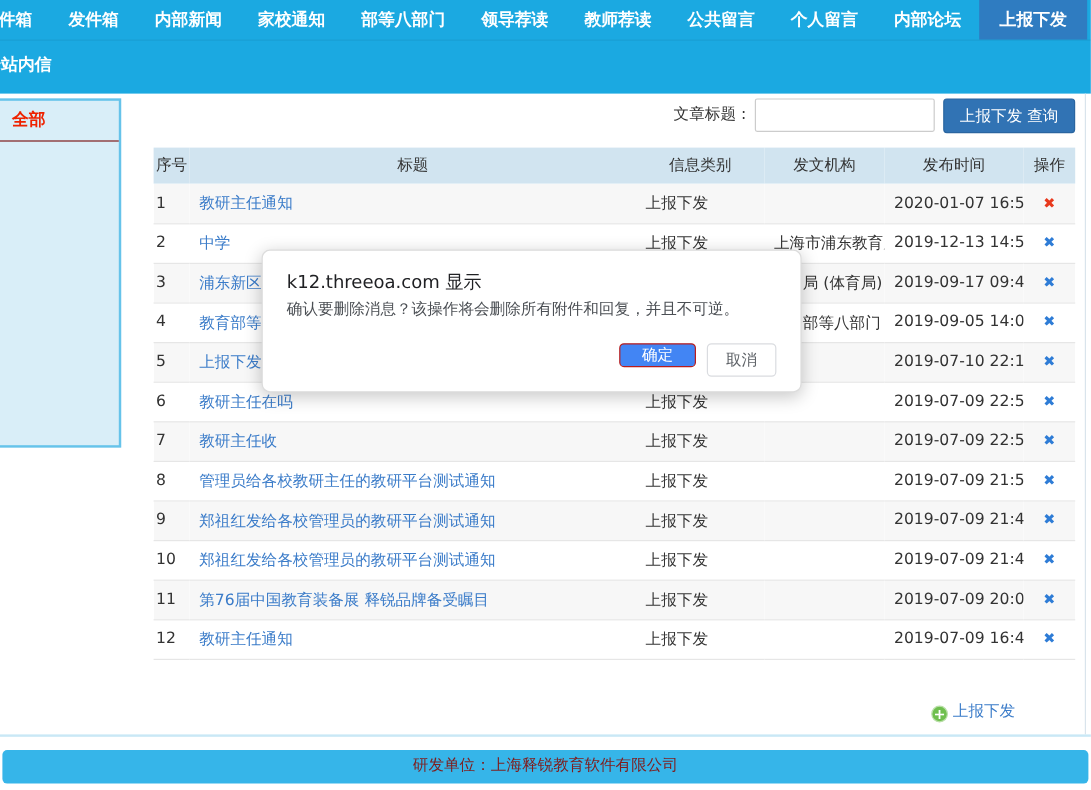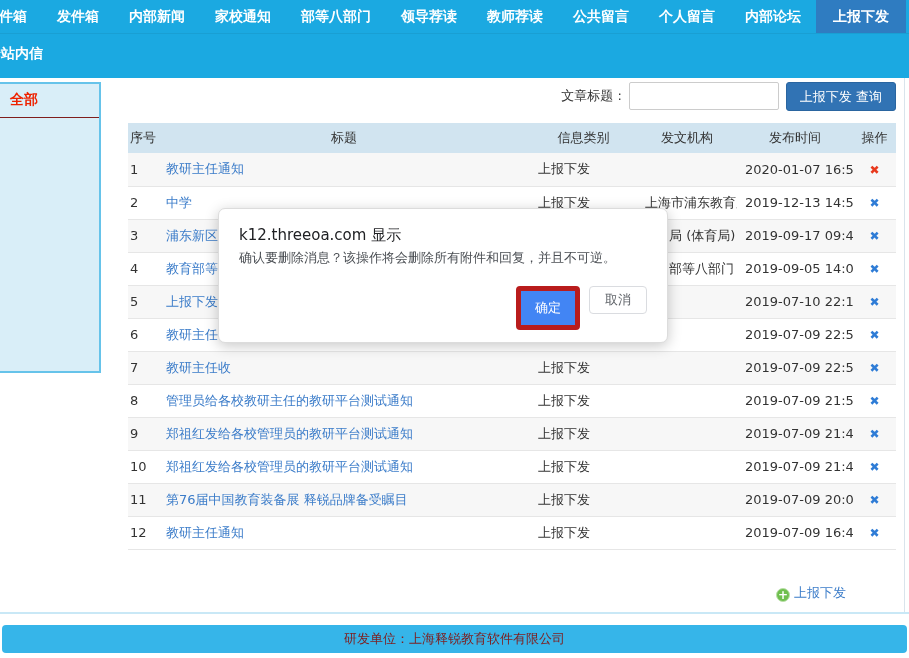--- a/index.html
+++ b/index.html
@@ -89,21 +89,21 @@
   .dialog {
     position:absolute; left:218px; top:208px; width:450px;
     background:#fff; border:1px solid #DCDCDC; border-radius:7px;
     box-shadow:0 3px 14px rgba(0,0,0,0.22);
     padding:17px 20px 12px 20px; z-index:50;
   }
   .dialog-title { font-size:15px; color:#202124; }
   .dialog-message { font-size:13px; color:#4B4F54; margin-top:4px; }
   .dialog-buttons { margin-top:19px; display:flex; justify-content:flex-end; gap:9px; }
   .btn-confirm {
-    width:64px; height:44px; background:#4285F4; color:#fff; border:5px solid #b91c1c;
+    width:64px; height:20px; background:#4285F4; color:#fff; border:1px solid #b91c1c;
     border-radius:4px; font-size:13px; cursor:pointer;
     font-family:"DejaVu Sans","Liberation Sans",sans-serif;
   }
   .btn-cancel {
     width:58px; height:28px; background:#fff; color:#5F6368; border:1px solid #DADCE0;
     border-radius:4px; font-size:13px; cursor:pointer;
     font-family:"DejaVu Sans","Liberation Sans",sans-serif;
   }
 </style>
 </head>

